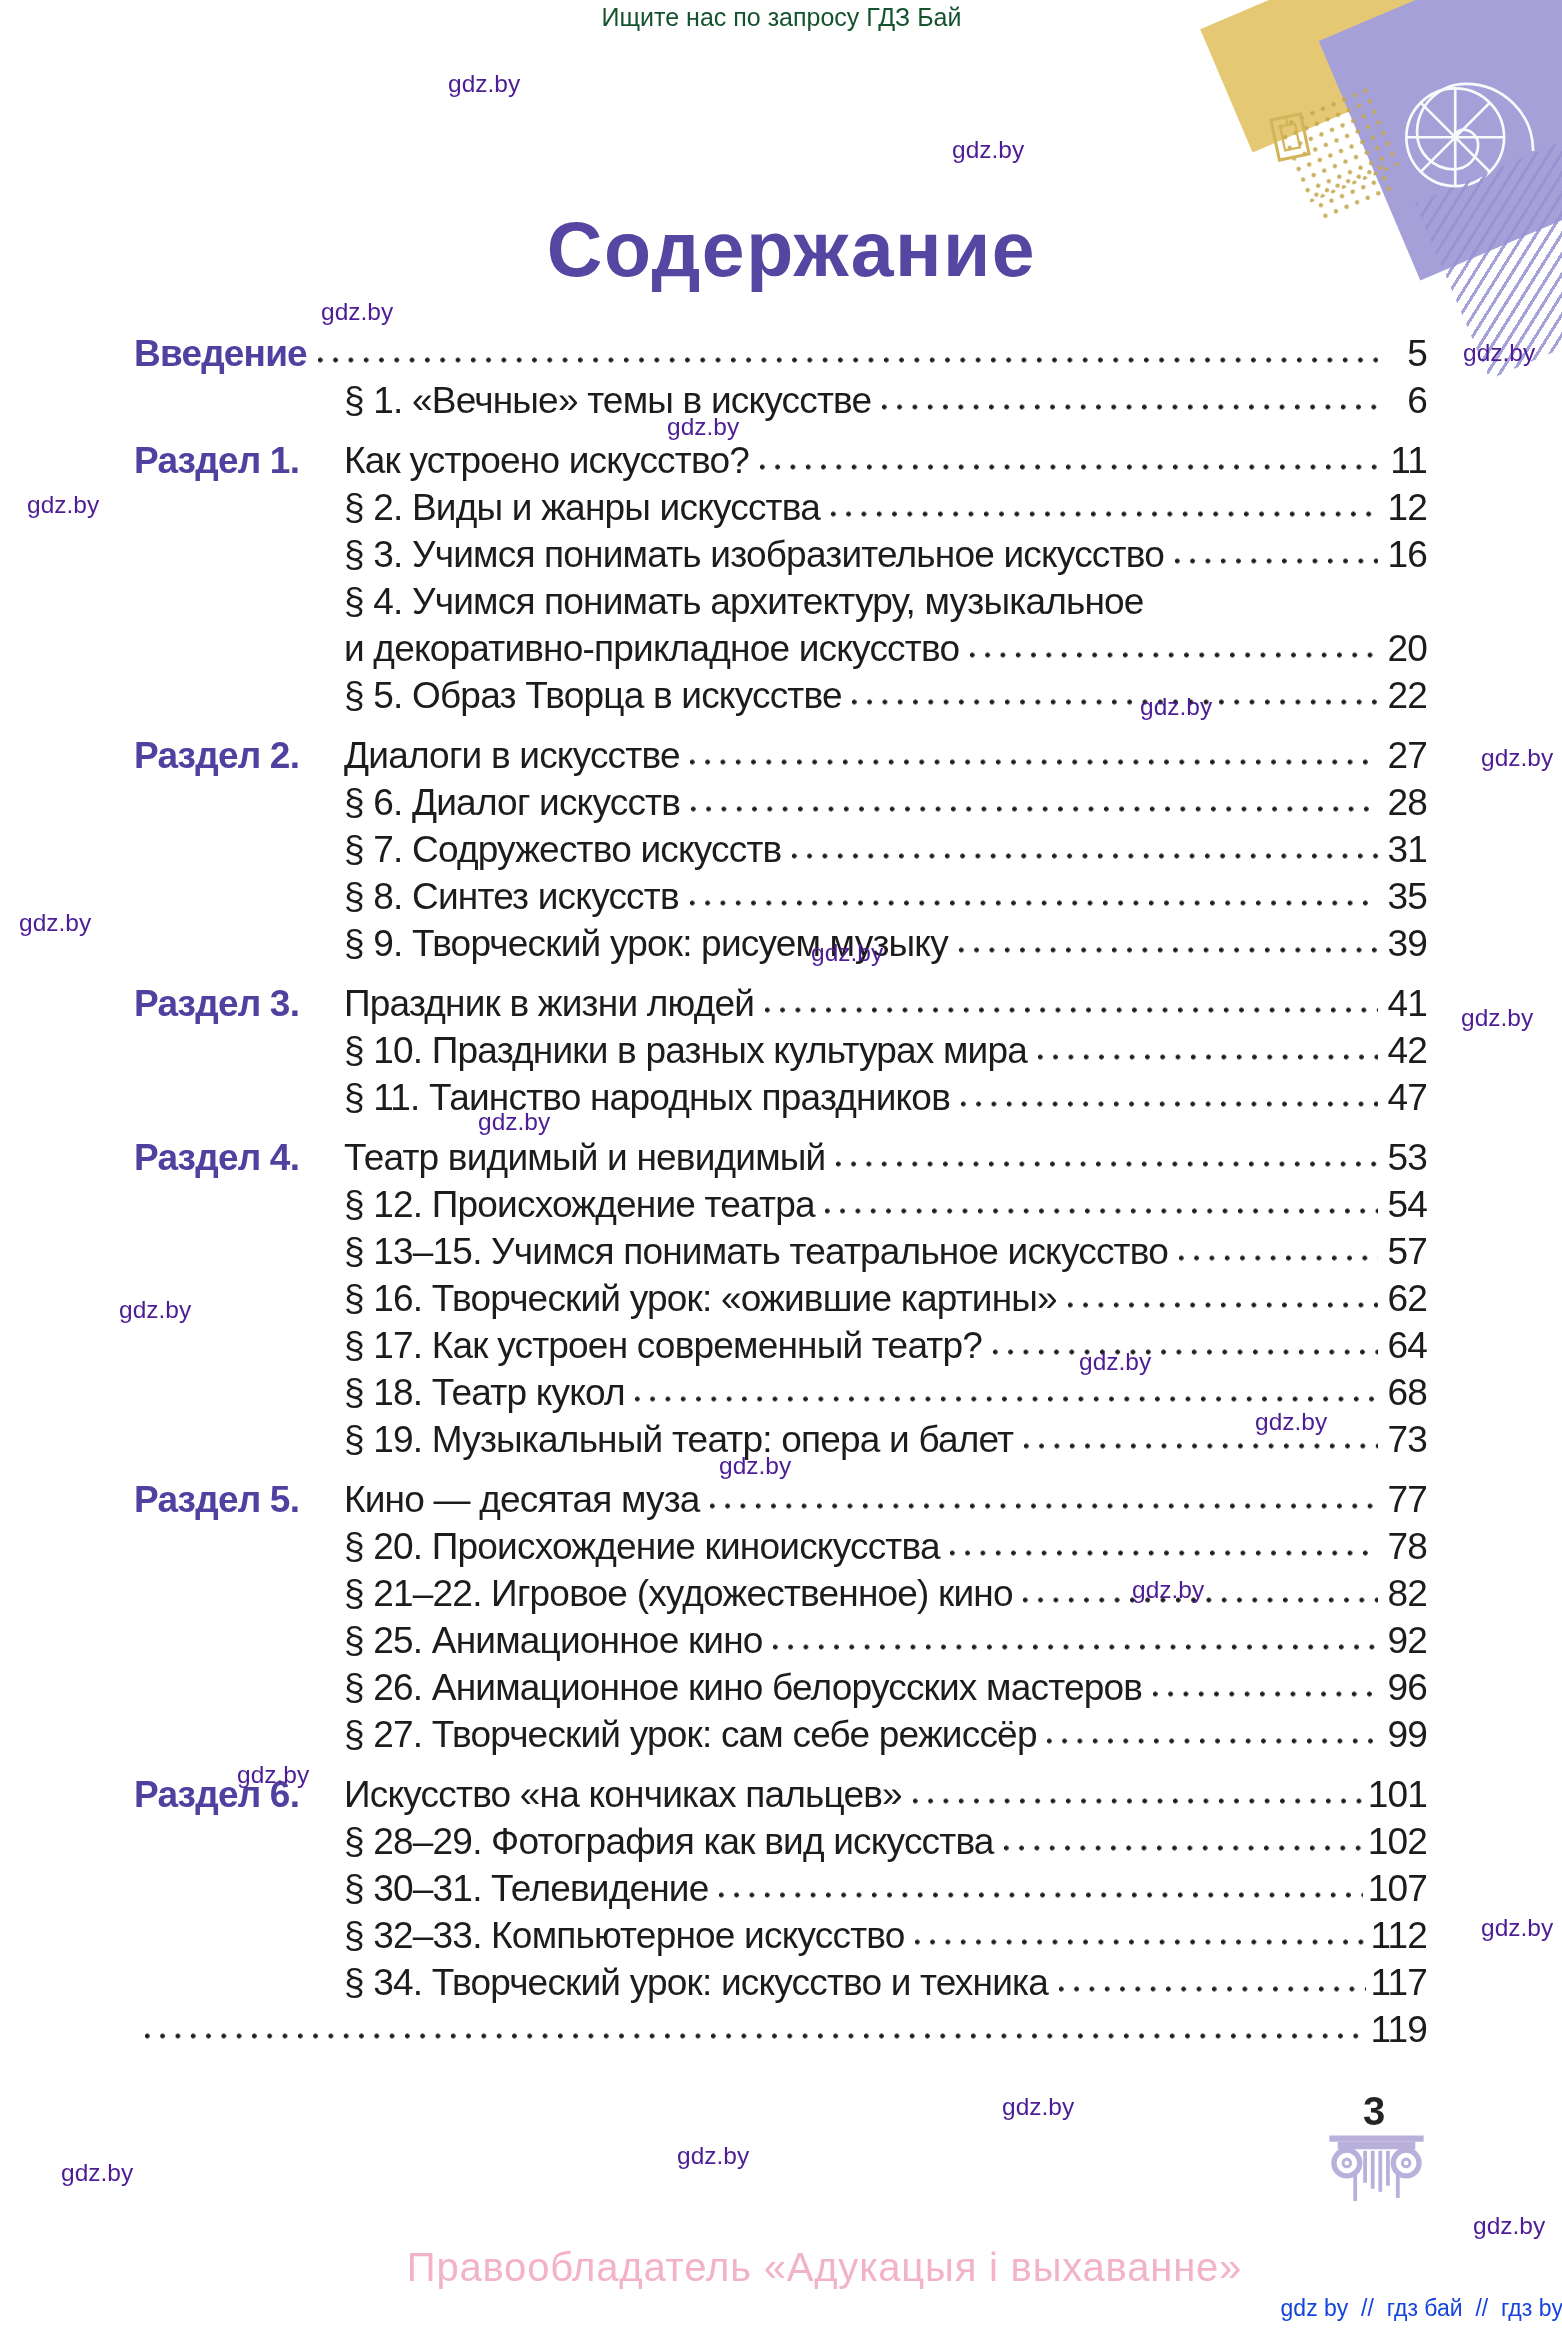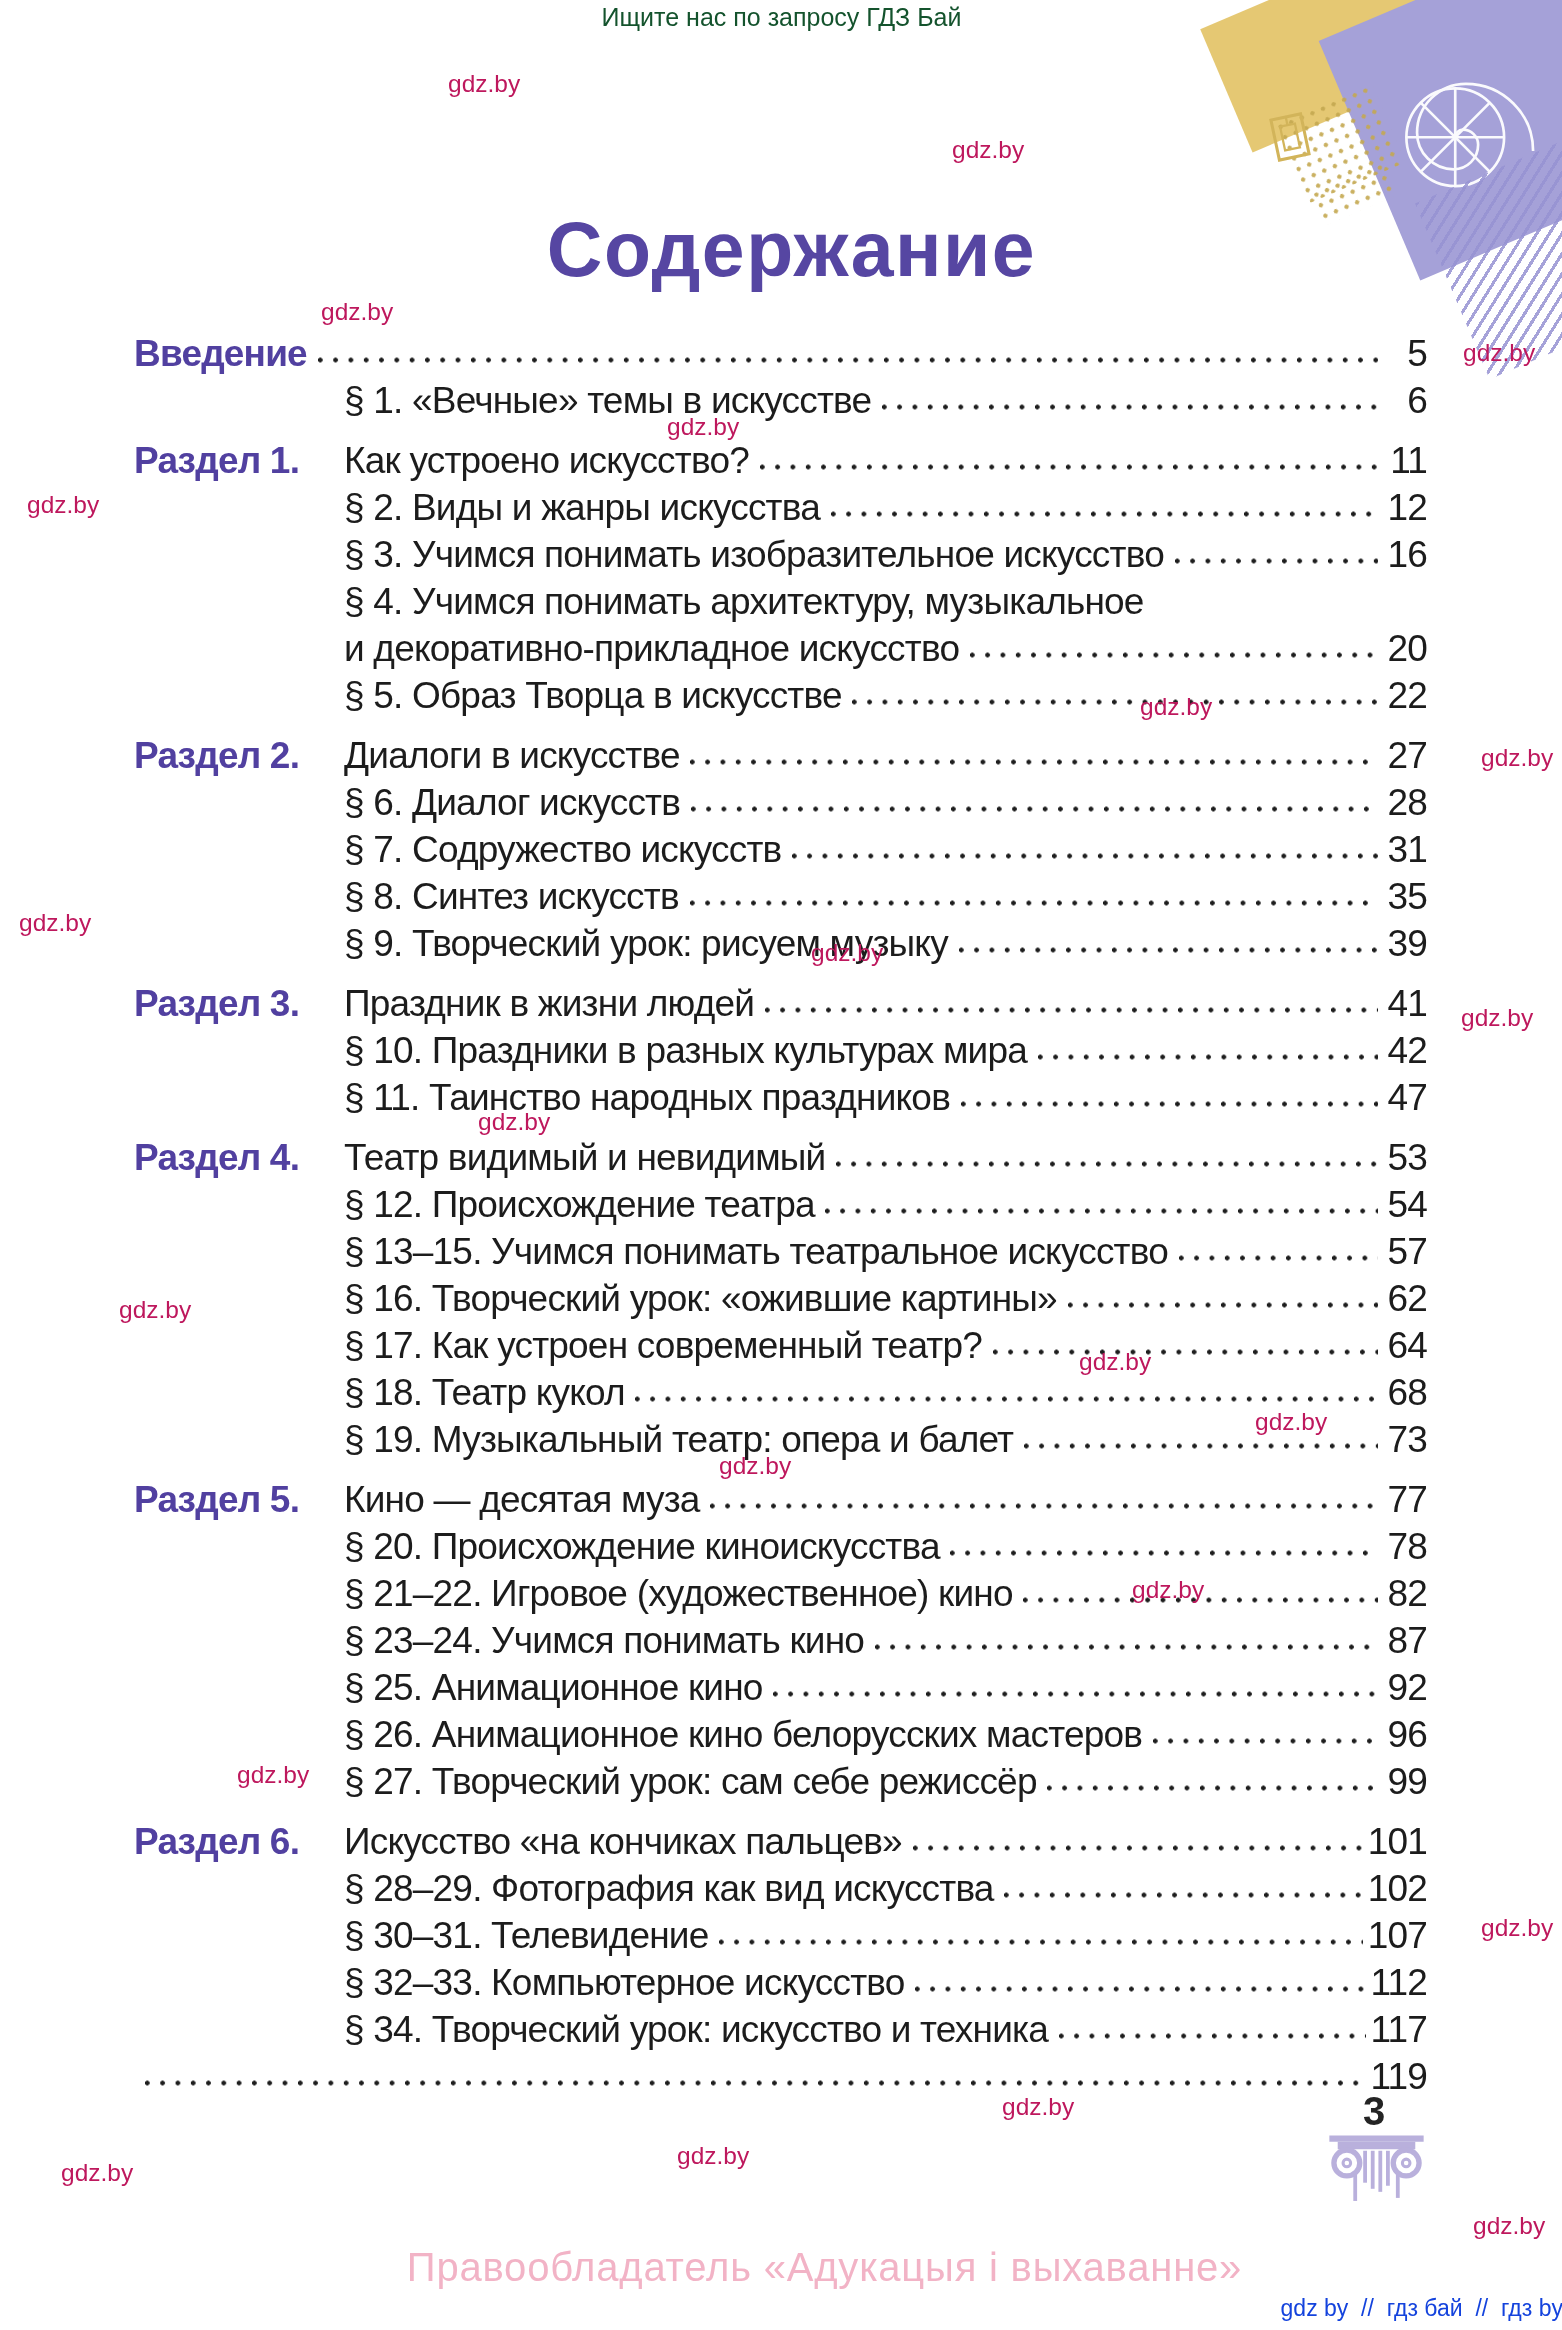--- a/index.html
+++ b/index.html
@@ -7,21 +7,21 @@
     position:relative; width:1563px; height:2330px; margin:0 auto;
     background:#ffffff; overflow:hidden;
     font-family:"Liberation Sans", sans-serif; color:#1c1c1c;
   }
   
   .top-note {
     position:absolute; top:3.1px; left:50%; transform:translateX(-50%);
     font-size:25px; color:#14532d; white-space:nowrap;
   }
   .wm {
-    position:absolute; font-size:24.5px; color:#be185d; white-space:nowrap;
+    position:absolute; font-size:24.5px; color:#4c1d95; white-space:nowrap;
     letter-spacing:0;
   }
   
   .title {
     position:absolute; top:205px; left:0; width:100%; margin:0;
     text-align:center; font-size:77px; font-weight:bold;
     color:#5646a2; letter-spacing:1.5px;padding-left:10px;
   }
   
   .toc {
@@ -233,25 +233,20 @@
       </div>
       <div class="toc-row">
         <span class="toc-title indent">§ 20. Происхождение киноискусства</span>
         <span class="leader"></span>
         <span class="toc-page">78</span>
       </div>
       <div class="toc-row">
         <span class="toc-title indent">§ 21–22. Игровое (художественное) кино</span>
         <span class="leader"></span>
         <span class="toc-page">82</span>
-      </div>
-      <div class="toc-row">
-        <span class="toc-title indent">§ 23–24. Учимся понимать кино</span>
-        <span class="leader"></span>
-        <span class="toc-page">87</span>
       </div>
       <div class="toc-row">
         <span class="toc-title indent">§ 25. Анимационное кино</span>
         <span class="leader"></span>
         <span class="toc-page">92</span>
       </div>
       <div class="toc-row">
         <span class="toc-title indent">§ 26. Анимационное кино белорусских мастеров</span>
         <span class="leader"></span>
         <span class="toc-page">96</span>

